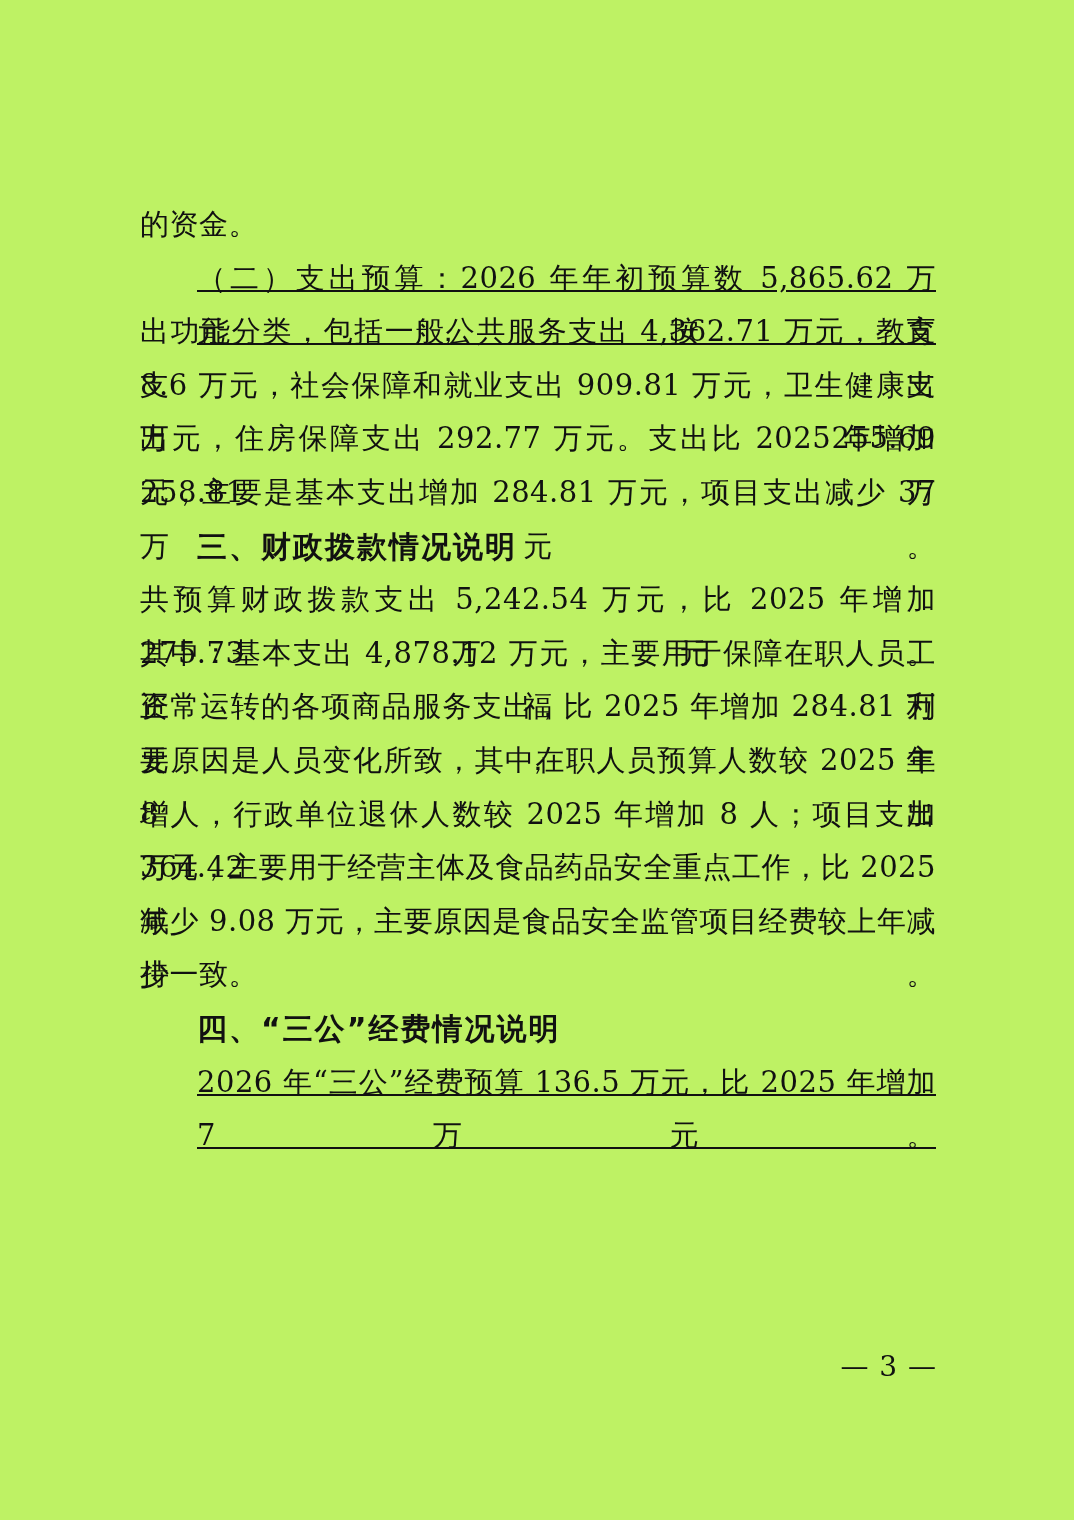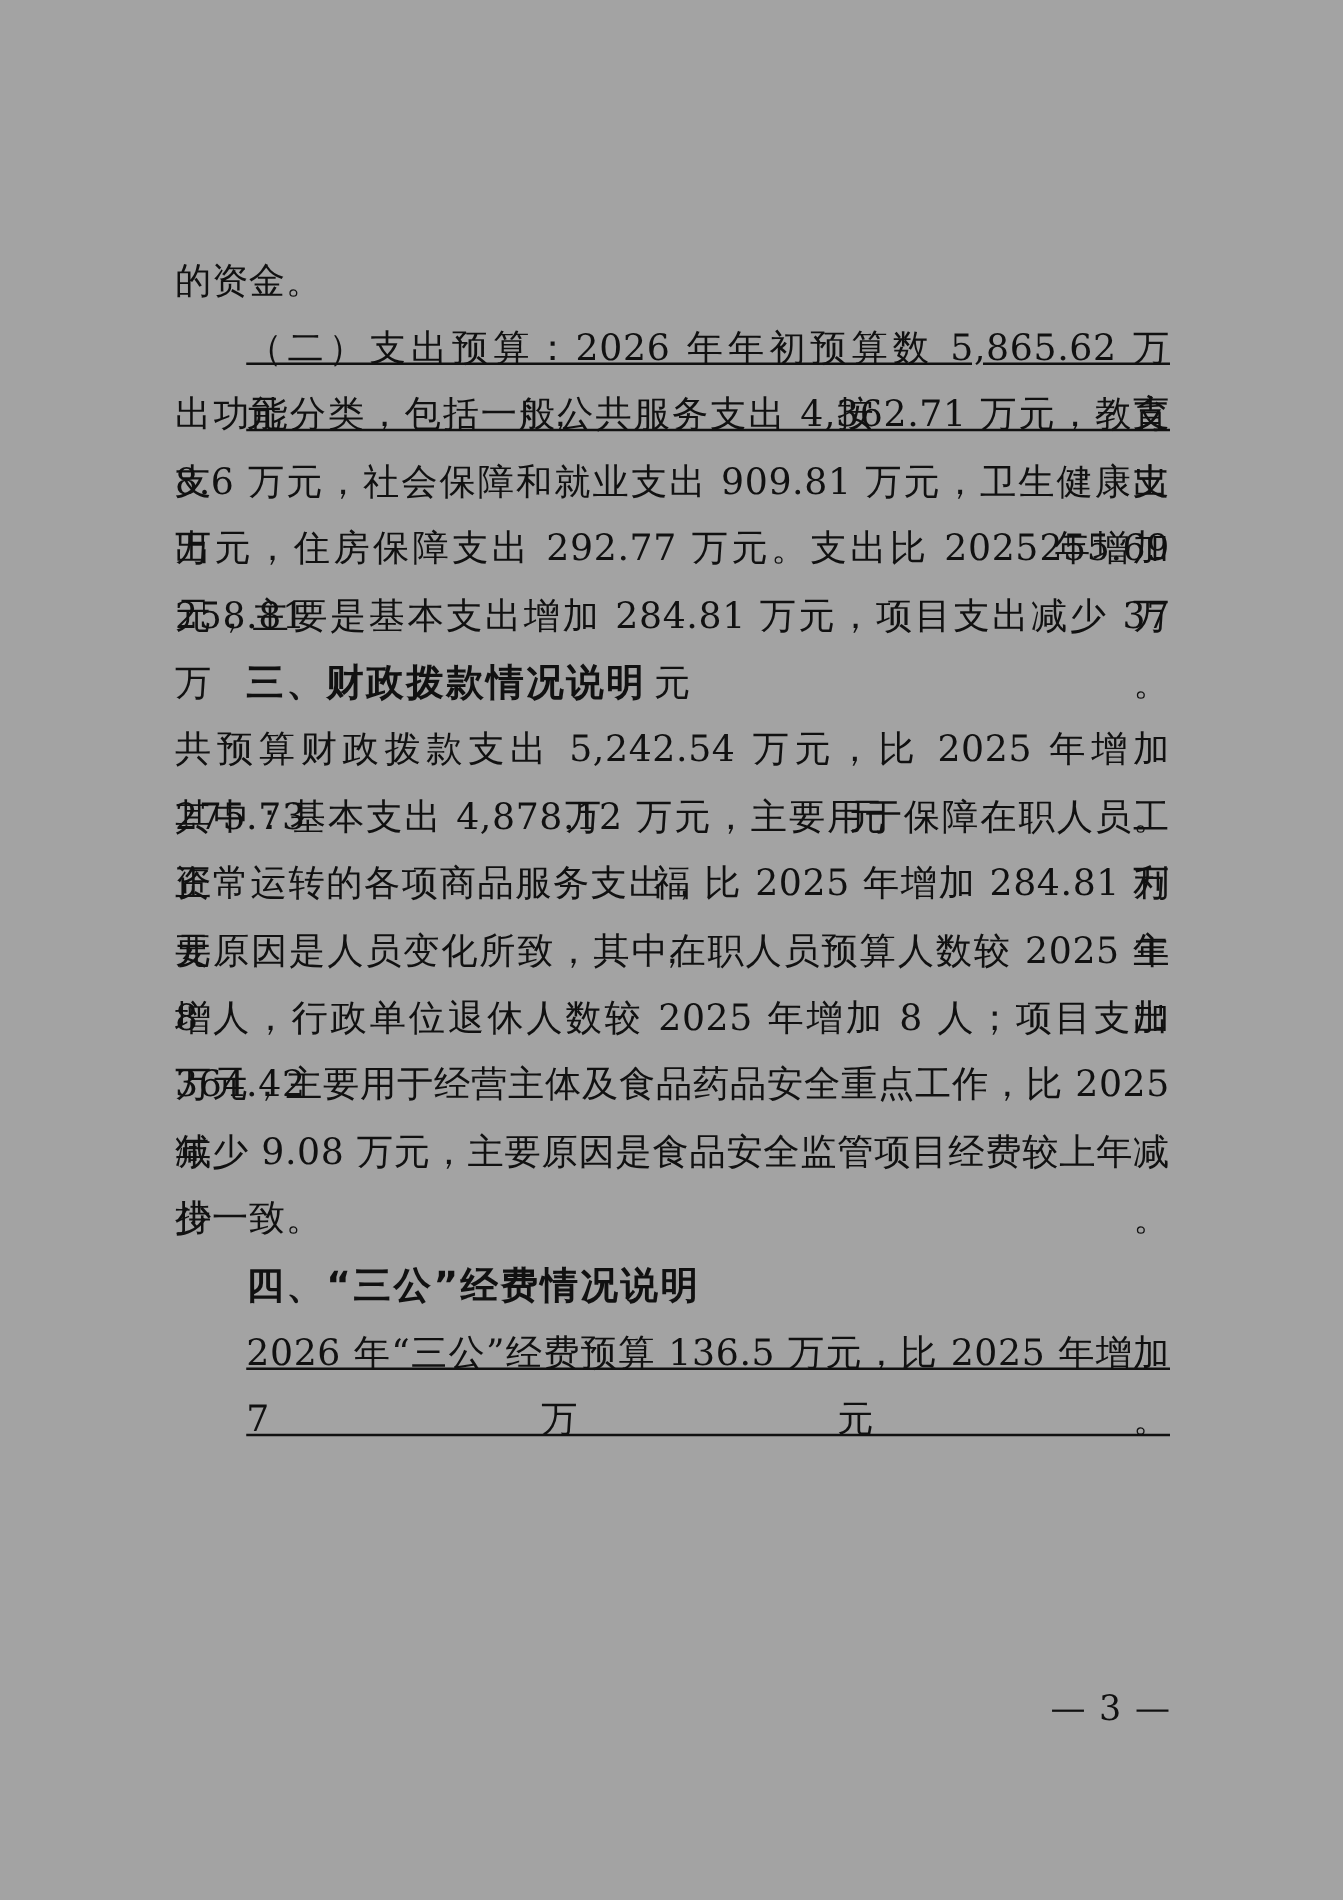--- a/index.html
+++ b/index.html
@@ -1,21 +1,21 @@
 <!DOCTYPE html>
 <html><head>
 <meta charset="utf-8">
 <style>
   * { margin: 0; padding: 0; box-sizing: border-box; }
   html, body { background: #ffffff; }
   .page {
     position: relative;
     width: 1074px;
     height: 1520px;
-    background: #a3a3a3;
+    background: #bef264;
     color: #111111;
     font-family: "DejaVu Serif", "Liberation Serif", serif;
     overflow: hidden;
   }
   .textblock {
     position: absolute;
     left: 140px;
     top: 198px;
     width: 796px;
   }

